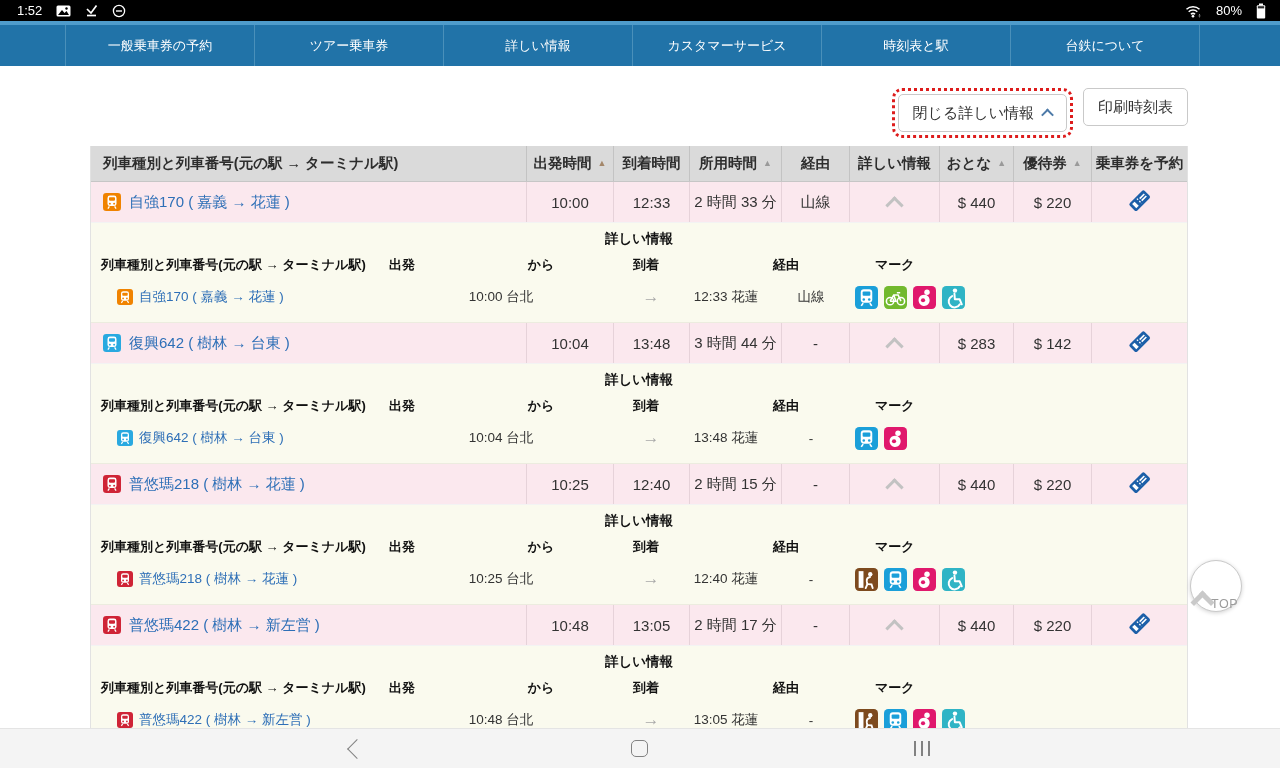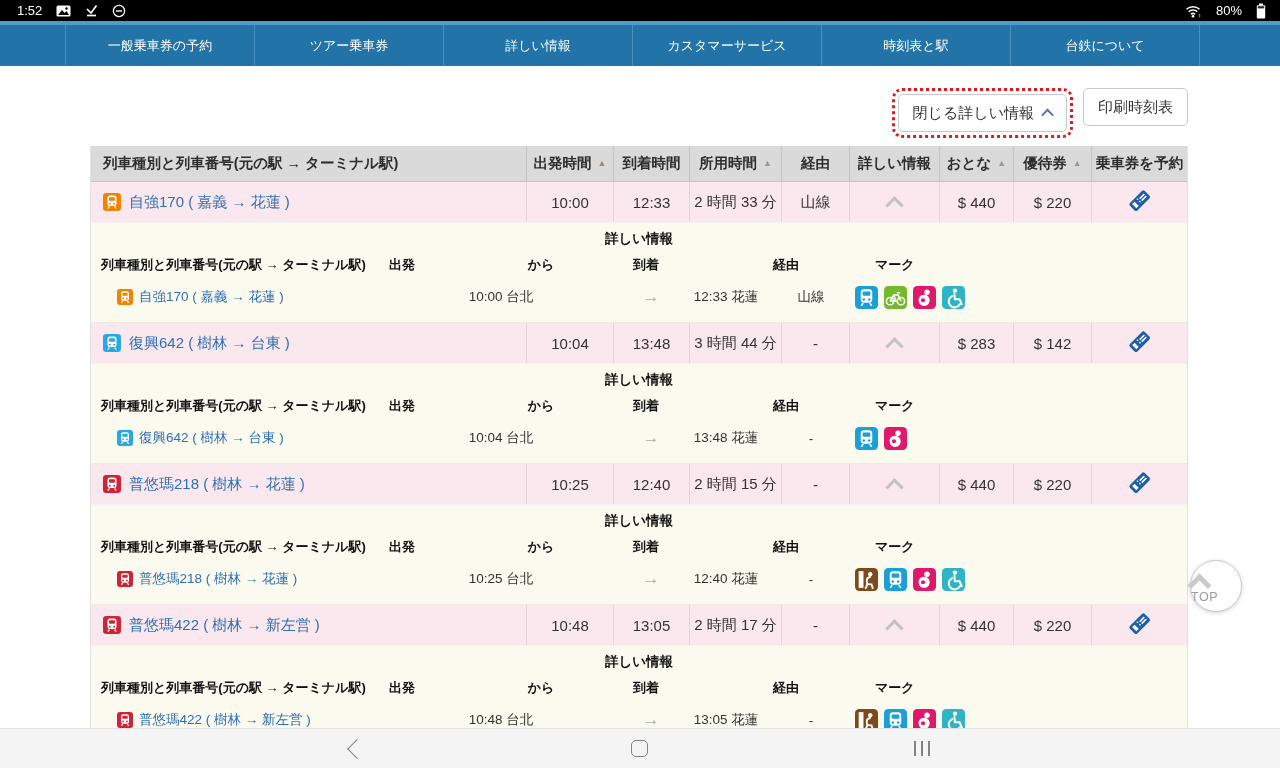--- a/index.html
+++ b/index.html
@@ -60,21 +60,21 @@
   .dv-train{width:290px; padding-left:26px; display:flex; align-items:center; gap:6px;}
   .dv-train a { color:#2e6fb7; text-decoration:none; font-size:13.5px; }
   .dv-train .train-ico, .dv-train .train-ico svg { width:16px; height:16px; }
   .dv-dep{width:240px; text-align:center;} .dv-arrow{width:60px; text-align:center; color:#a8a8a8; font-size:17px; font-weight:bold;}
   .dv-arr{width:90px; text-align:center;} .dv-via{width:80px; text-align:center;}
   .dv-marks{flex:1; display:flex; gap:6px; padding-left:4px;}
   .mark { width:23px; height:23px; display:inline-flex; }
   .mark svg { width:23px; height:23px; }
 
   
-  .top-btn { position:fixed; left:1190px; top:560px; width:52px; height:52px; border-radius:50%; background:#fff; border:1px solid #c9c9c9; box-shadow:0 1px 4px rgba(0,0,0,.18); display:flex; flex-direction:column; align-items:flex-start; justify-content:center; cursor:pointer; z-index:30; }
+  .top-btn { position:fixed; left:1190px; top:560px; width:52px; height:52px; border-radius:50%; background:#fff; border:1px solid #c9c9c9; box-shadow:0 1px 4px rgba(0,0,0,.18); display:flex; flex-direction:row; align-items:flex-end; justify-content:center; cursor:pointer; z-index:30; }
   .top-chev { width:17px; height:17px; border-style:solid; border-color:#c9c9c9; border-width:5px 5px 0 0; transform:rotate(-45deg); margin-top:9px; }
   .top-label { font-size:12.5px; color:#9b9b9b; margin-top:-4px; letter-spacing:.5px; }
 
   
   .android-nav { position:fixed; left:0; bottom:0; width:1280px; height:40px; background:#f4f4f4; border-top:1px solid #e4e4e4; display:flex; align-items:center; z-index:40; }
   .an-inner { width:580px; margin:0 auto; display:flex; justify-content:space-between; align-items:center; }
   .an-back { width:14px; height:14px; border-style:solid; border-color:#828282; border-width:0 0 1.6px 1.6px; transform:rotate(45deg); }
   .an-home { width:17px; height:17px; border:1.8px solid #828282; border-radius:5px; }
   .an-recents { display:flex; gap:5px; }
   .an-recents i { width:2px; height:15px; background:#828282; }

